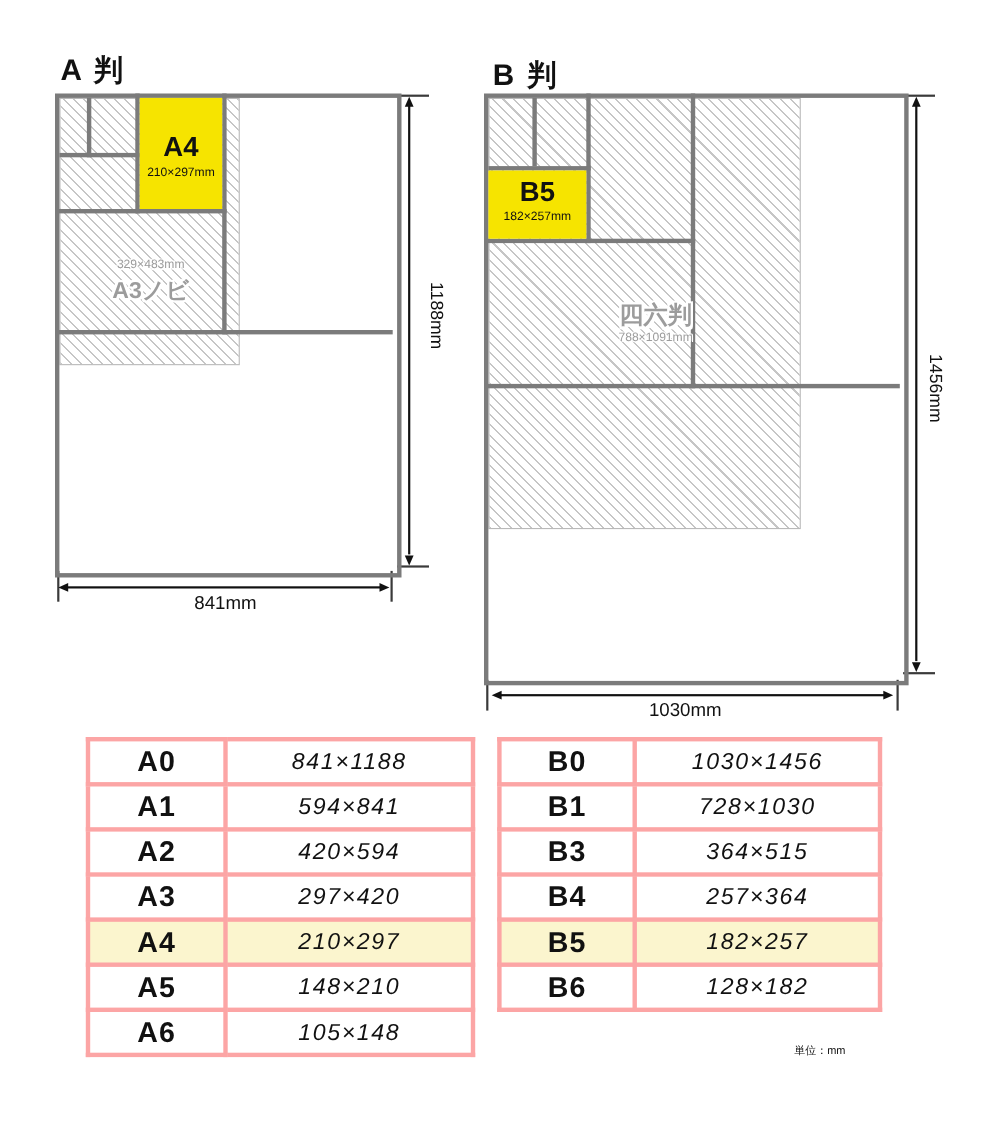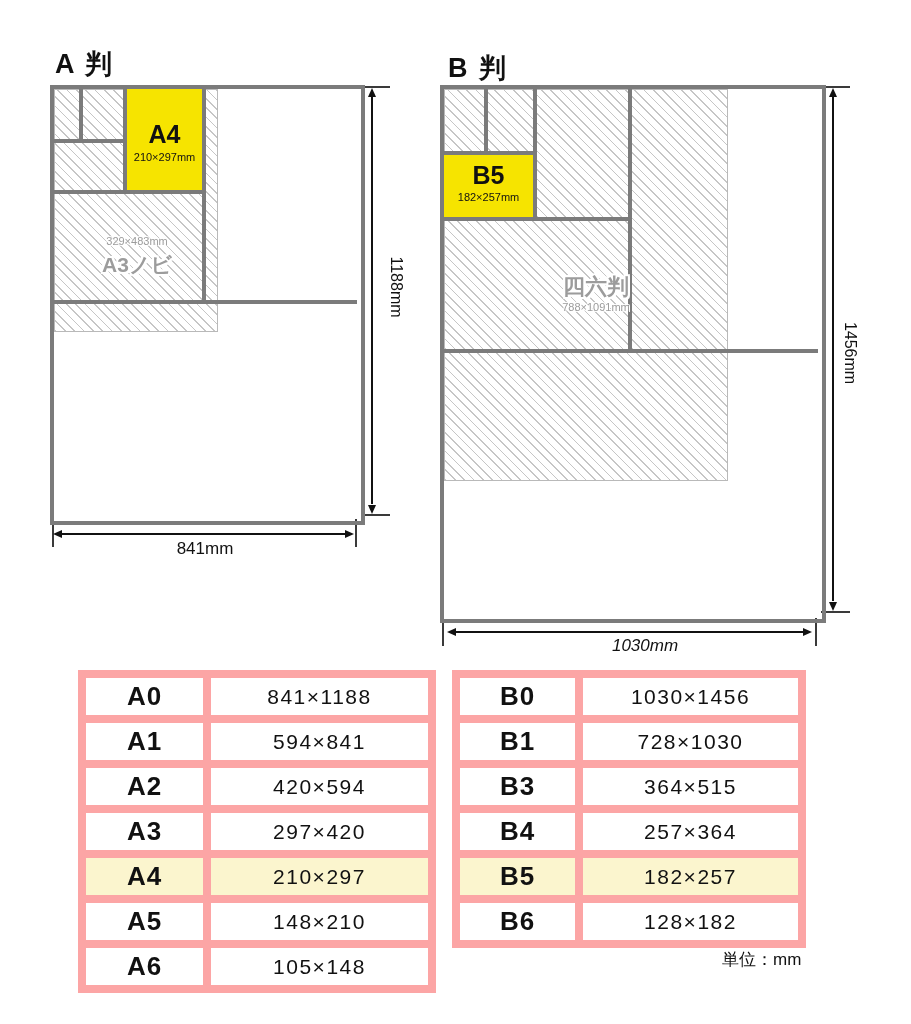--- a/index.html
+++ b/index.html
@@ -32,26 +32,26 @@
   .ah{position:absolute;width:0;height:0;z-index:2;}
   .ah-up{border-left:4px solid transparent;border-right:4px solid transparent;border-bottom:9px solid #111;}
   .ah-down{border-left:4px solid transparent;border-right:4px solid transparent;border-top:9px solid #111;}
   .ah-left{border-top:4px solid transparent;border-bottom:4px solid transparent;border-right:9px solid #111;}
   .ah-right{border-top:4px solid transparent;border-bottom:4px solid transparent;border-left:9px solid #111;}
   .dim-text{position:absolute;font-size:17px;text-align:center;z-index:5;line-height:1;}
   .dim-text-v{position:absolute;font-size:16px;text-align:center;transform:rotate(90deg);z-index:5;line-height:1;height:18px;}
   
   .tables-caption{position:absolute;font-size:19px;z-index:5;}
   table.jis{position:absolute;border-collapse:collapse;table-layout:fixed;z-index:5;background:#fff;}
-  table.jis td{border:8px solid #fca5a5;text-align:center;vertical-align:middle;padding:0;height:37px;}
+  table.jis td{border:4px solid #fca5a5;text-align:center;vertical-align:middle;padding:0;height:37px;}
   table.jis{border:3px solid #000;}
   td.sz-label{font-weight:bold;font-size:26px;letter-spacing:1px;}
-  td.sz-value{font-size:21px;letter-spacing:1.5px;}
+  td.sz-value{font-size:21px;letter-spacing:1.5px;font-style:italic;}
   tr.hl td{background:#fbf5ce;}
-  .unit-note{position:absolute;font-size:17px;z-index:5;}
+  .unit-note{position:absolute;font-size:10px;z-index:5;}
 </style>
 </head>
 <body>
 
 <div class="canvas">
 
   <div>
     <div class="diagram-title" style="left:55px;top:46px;">A 判</div>
 
     <div class="hatch" style="left:54px;top:89px;width:164px;height:243px;"></div>
@@ -113,21 +113,21 @@
     <div class="dline" style="left:832px;top:96px;width:2px;height:505px;"></div>
     <div class="ah ah-up" style="left:829px;top:88px;"></div>
     <div class="ah ah-down" style="left:829px;top:602px;"></div>
     <div class="dim-text-v" style="left:806px;top:344px;width:85px;">1456mm</div>
 
     <div class="tick" style="left:442px;top:618px;width:2px;height:28px;"></div>
     <div class="tick" style="left:815px;top:618px;width:2px;height:28px;"></div>
     <div class="dline" style="left:452px;top:631px;width:355px;height:2px;"></div>
     <div class="ah ah-left" style="left:447px;top:628px;"></div>
     <div class="ah ah-right" style="left:803px;top:628px;"></div>
-    <div class="dim-text" style="left:545px;top:637px;width:200px;font-style:italic;">1030mm</div>
+    <div class="dim-text" style="left:523px;top:637px;width:200px;">1030mm</div>
   </div>
 
 
   <table class="jis" style="left:78px;top:670px;width:350px;">
     <colgroup>
         <col style="width:125px;">
         <col style="width:225px;">
       </colgroup>
     <tbody>
       <tr>

